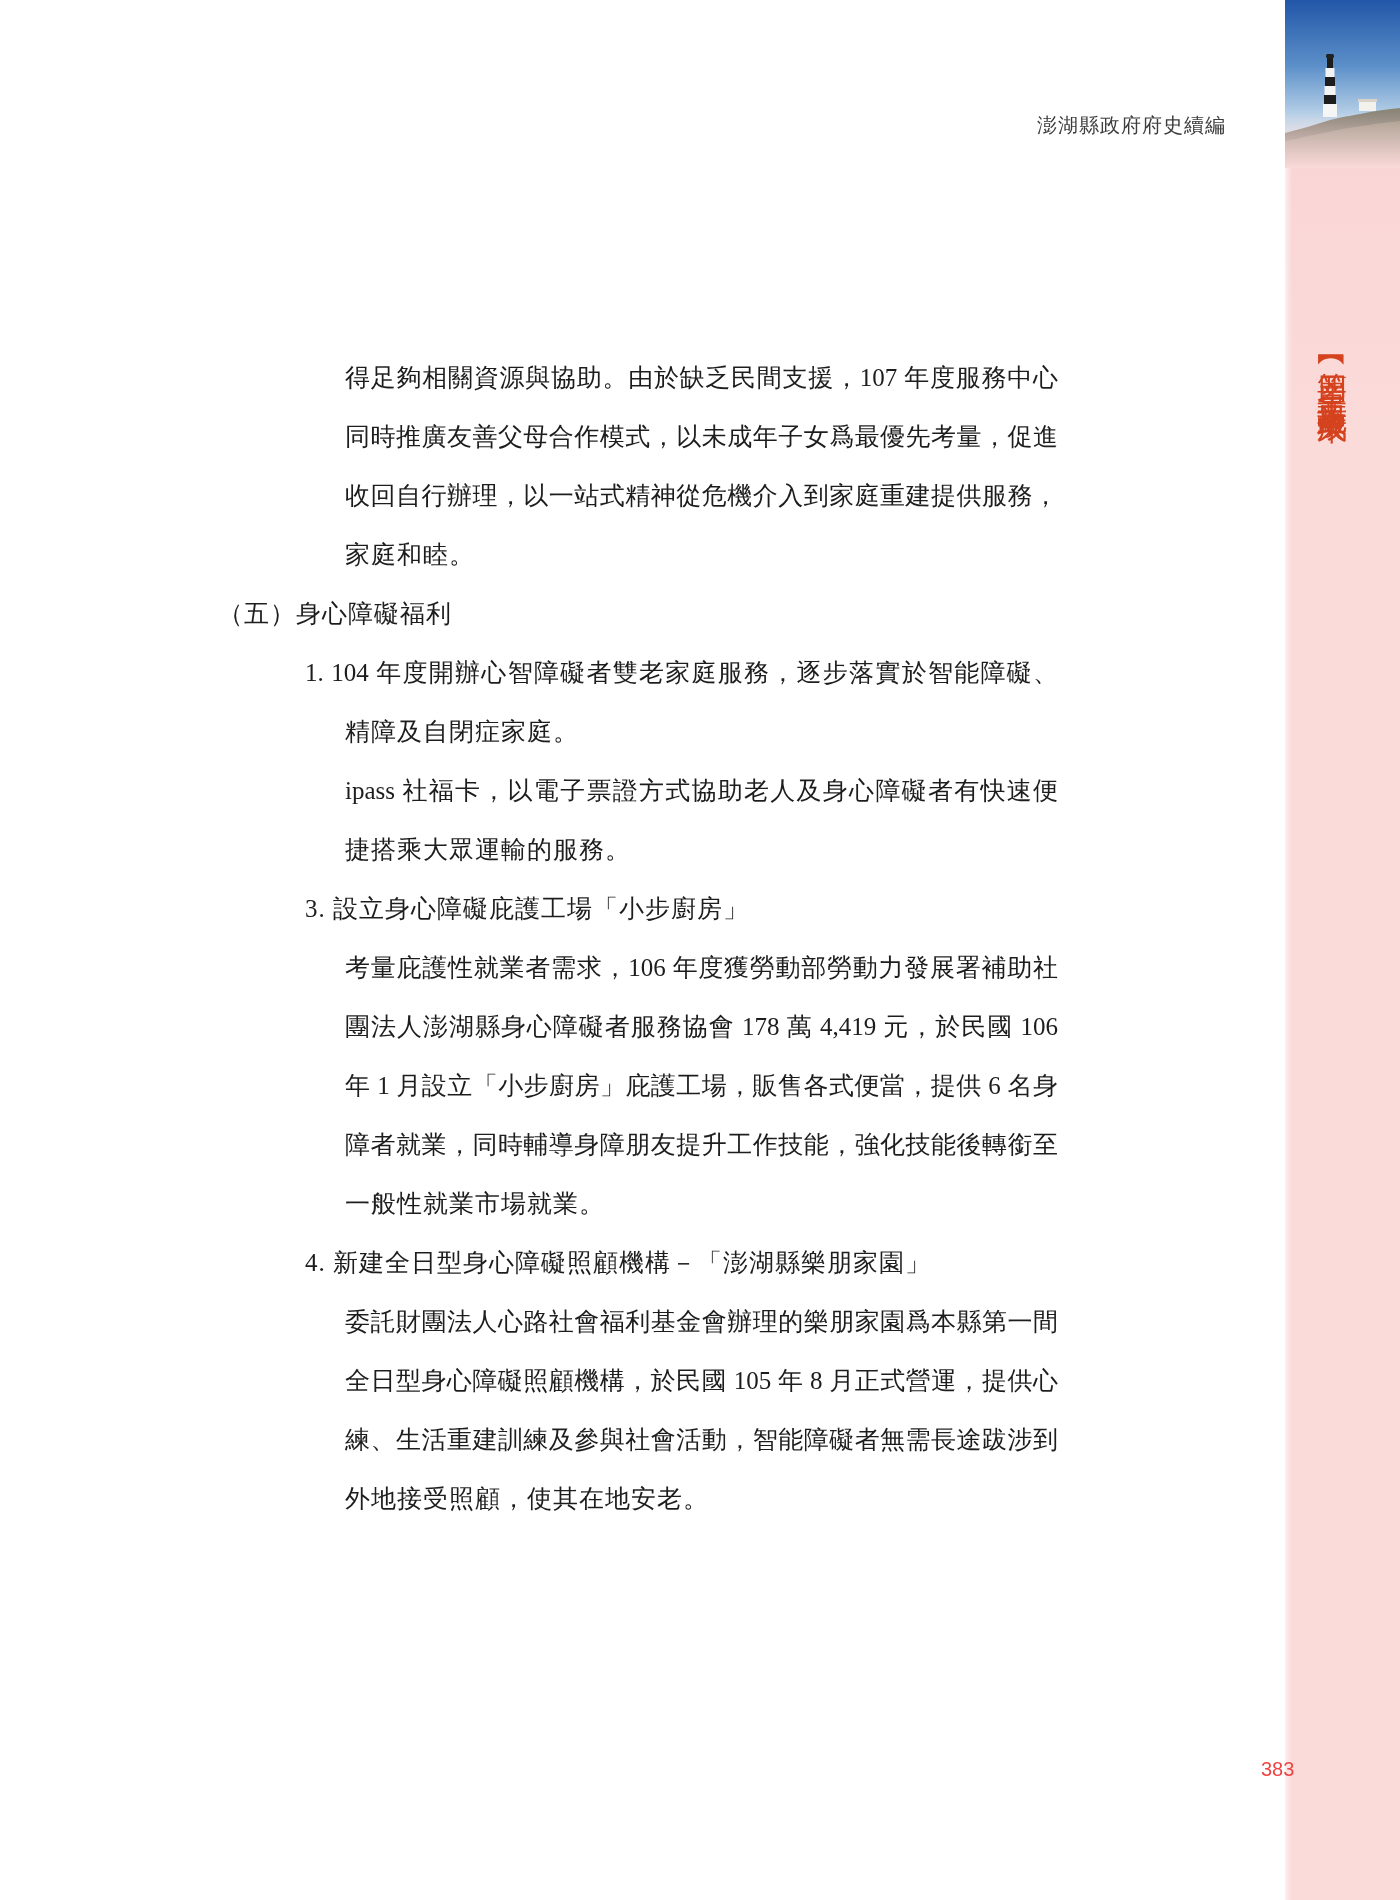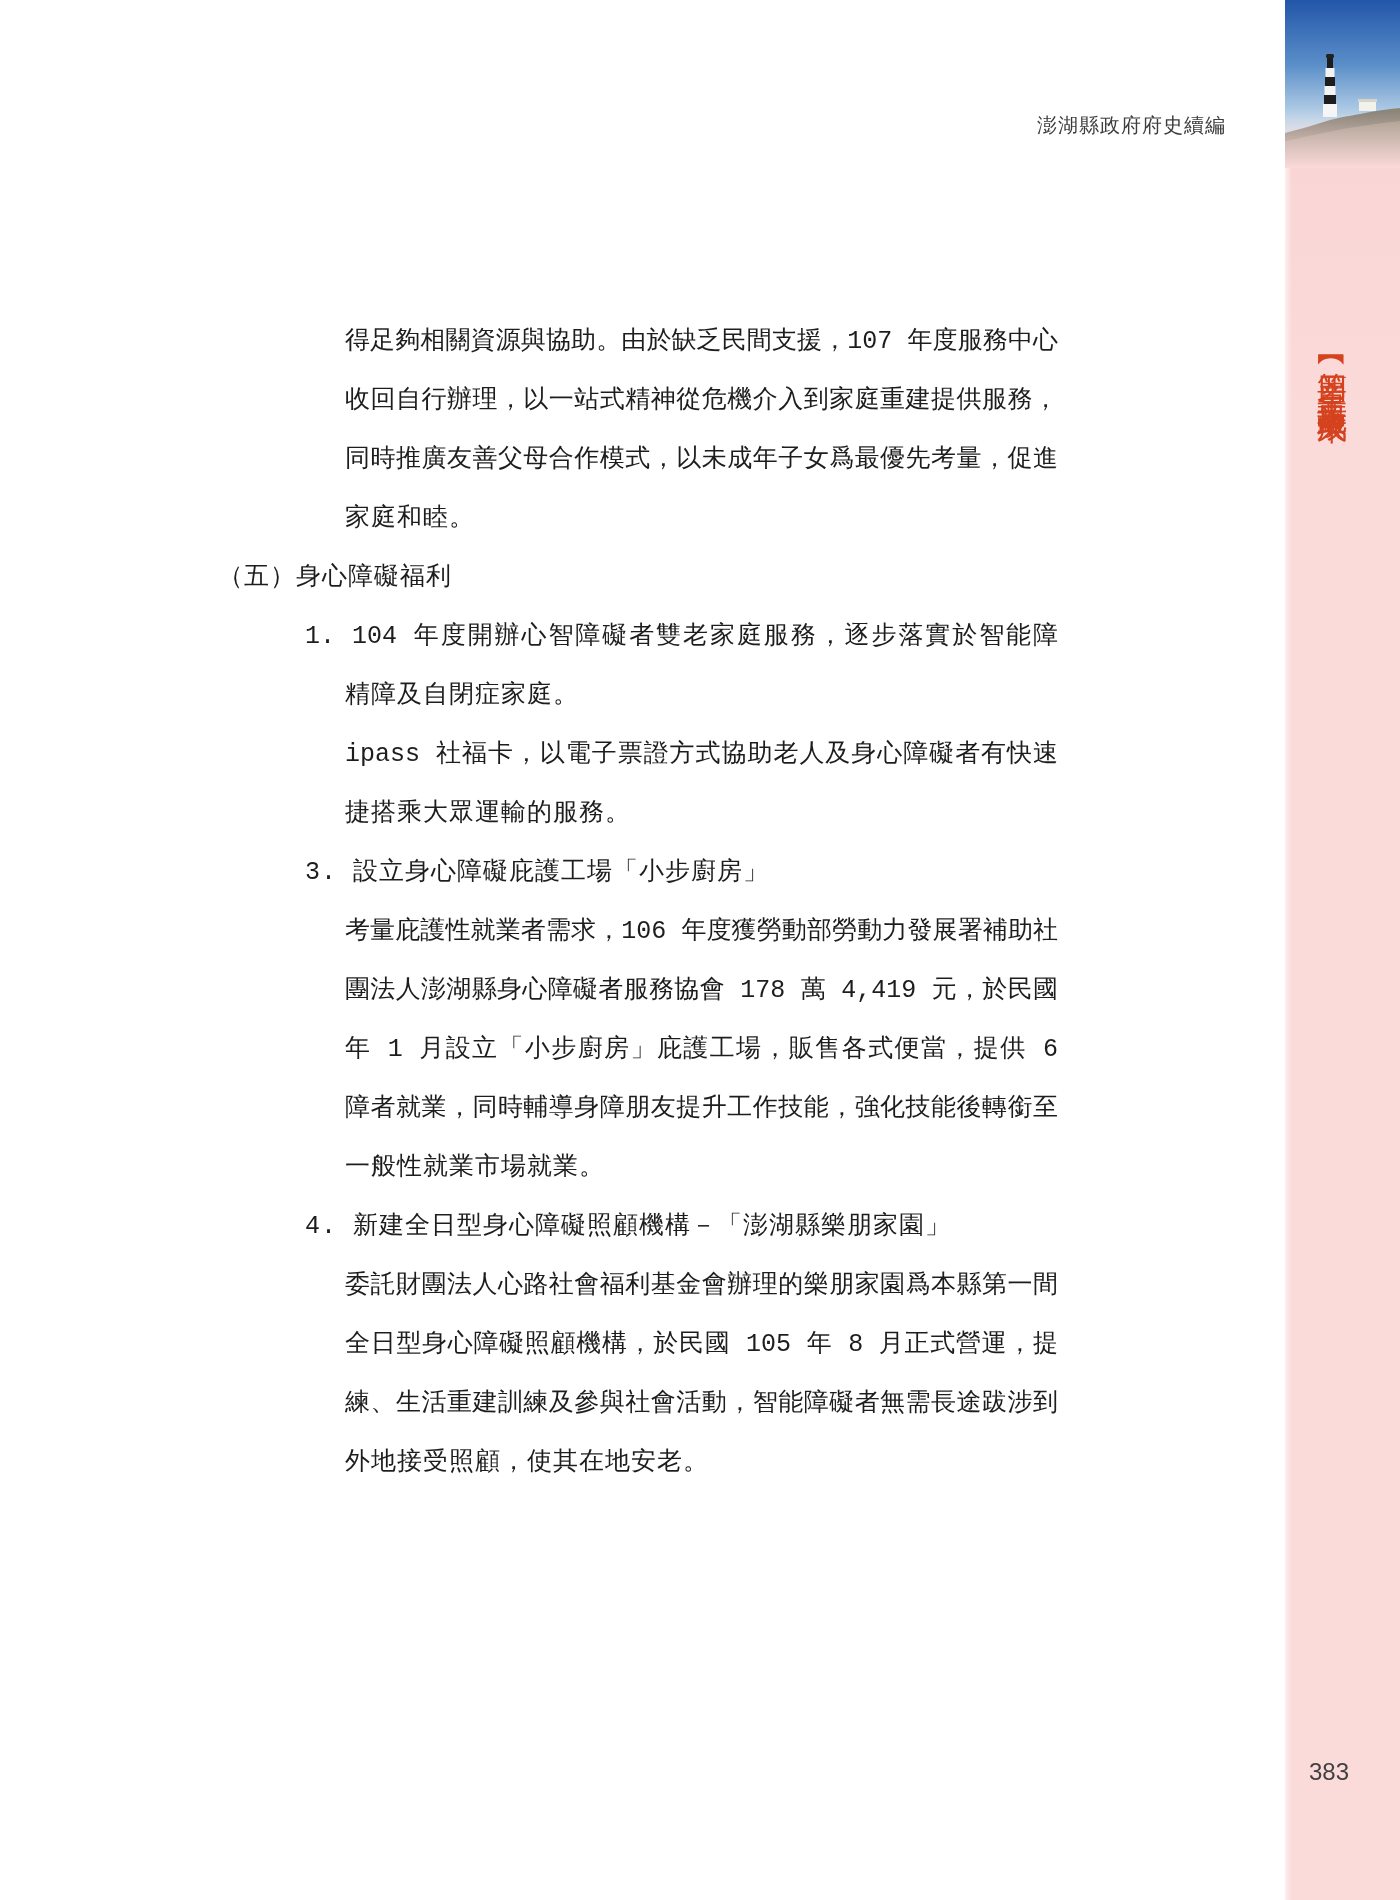--- a/index.html
+++ b/index.html
@@ -36,27 +36,27 @@
   
   .header-title{
     position:absolute;top:112px;left:1037px;
     font-size:20px;letter-spacing:1px;color:#3c3c3c;
     font-family:"Liberation Sans","DejaVu Sans",sans-serif;
     white-space:nowrap;
     text-align:center;
   }
   
   .page-num{
-    position:absolute;top:1758px;left:1309px;
-    font-size:24px;color:#404040;
+    position:absolute;top:1758px;left:1261px;
+    font-size:20px;color:#ef4444;
     font-family:"Liberation Sans","DejaVu Sans",sans-serif;
   }
   
   .content{
-    position:absolute;top:312px;left:0;width:1285px;font-family:Liberation Mono, monospace;
+    position:absolute;top:348px;left:0;width:1285px;
   }
   .line{
     height:59px;line-height:59px;
     font-size:25px;color:#1d1d1d;
     white-space:nowrap;
   }
   .i-body{margin-left:345px;width:713px;}
   .i-item{margin-left:305px;width:753px;}
   .i-heading{margin-left:218px;width:840px;}
   .j{
@@ -107,22 +107,22 @@
 </svg>
 
 <div class="header-title">澎湖縣政府府史續編</div>
 
 <div class="side-tab" style="color: rgb(212, 66, 30);">【第四章 重要施政成果】</div>
 
 <div class="page-num">383</div>
 
 <div class="content" id="text-block">
     <div class="line i-body j">得足夠相關資源與協助。由於缺乏民間支援，107 年度服務中心</div>
+    <div class="line i-body j">同時推廣友善父母合作模式，以未成年子女爲最優先考量，促進</div>
     <div class="line i-body j">收回自行辦理，以一站式精神從危機介入到家庭重建提供服務，</div>
-    <div class="line i-body j">同時推廣友善父母合作模式，以未成年子女爲最優先考量，促進</div>
     <div class="line i-body nj">家庭和睦。</div>
     <div class="line i-heading nj">（五）身心障礙福利</div>
     <div class="line i-item j">1. 104 年度開辦心智障礙者雙老家庭服務，逐步落實於智能障礙、</div>
     <div class="line i-body nj">精障及自閉症家庭。</div>
     <div class="line i-body j">ipass 社福卡，以電子票證方式協助老人及身心障礙者有快速便</div>
     <div class="line i-body nj">捷搭乘大眾運輸的服務。</div>
     <div class="line i-item nj">3. 設立身心障礙庇護工場「小步廚房」</div>
     <div class="line i-body j">考量庇護性就業者需求，106 年度獲勞動部勞動力發展署補助社</div>
     <div class="line i-body j">團法人澎湖縣身心障礙者服務協會 178 萬 4,419 元，於民國 106</div>
     <div class="line i-body j">年 1 月設立「小步廚房」庇護工場，販售各式便當，提供 6 名身</div>

